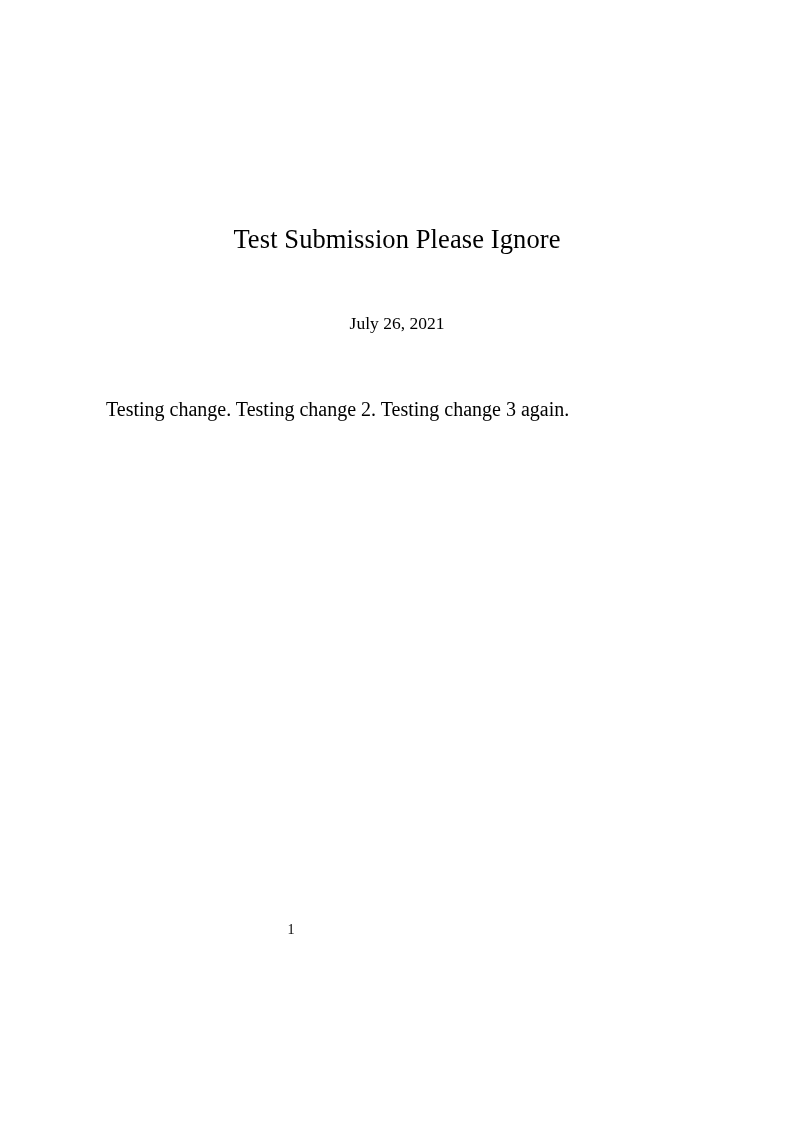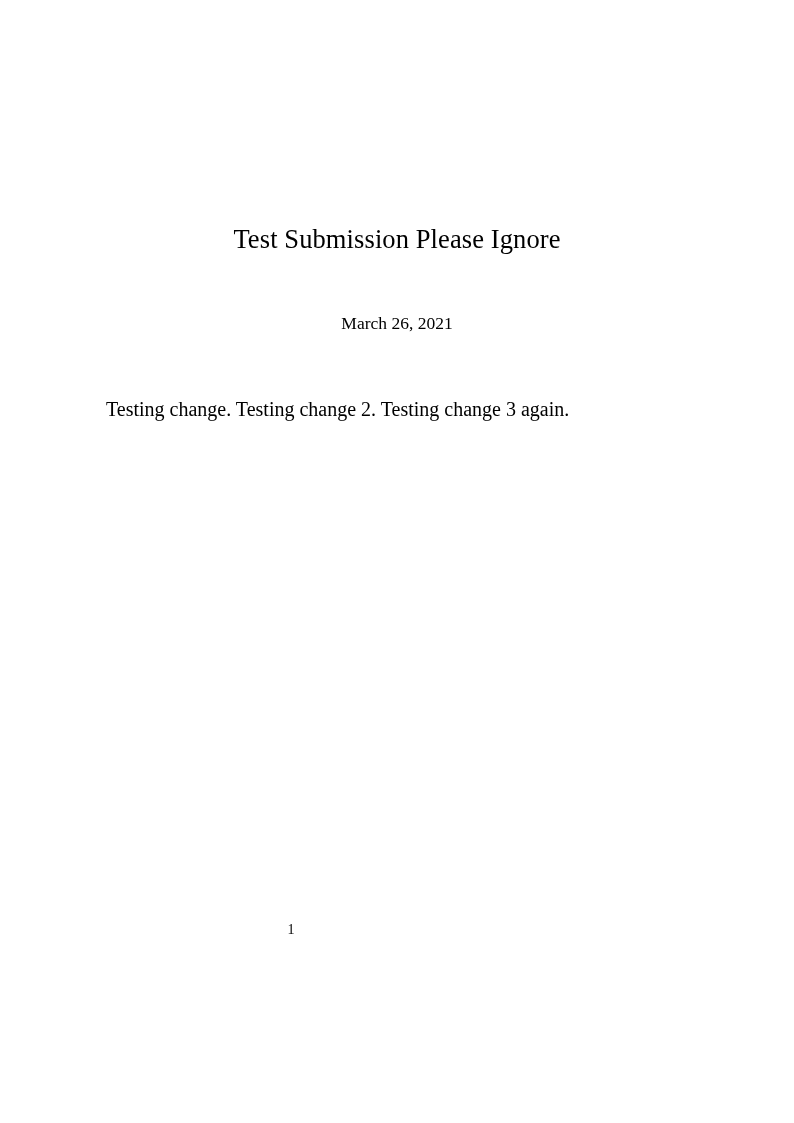--- a/index.html
+++ b/index.html
@@ -61,17 +61,17 @@
     text-align: center;
     font-size: 14px;
   }
 </style>
 </head>
 <body>
 
 <div class="page">
   <div class="content">
     <h1 class="doc-title">Test Submission Please Ignore</h1>
-    <div class="doc-date">March 26, 2021</div>
+    <div class="doc-date">July 26, 2021</div>
     <p class="doc-body">Testing change.  Testing change 2.  Testing change 3 again.</p>
   </div>
   <div class="page-number">1</div>
 </div>
 
 </body></html>

